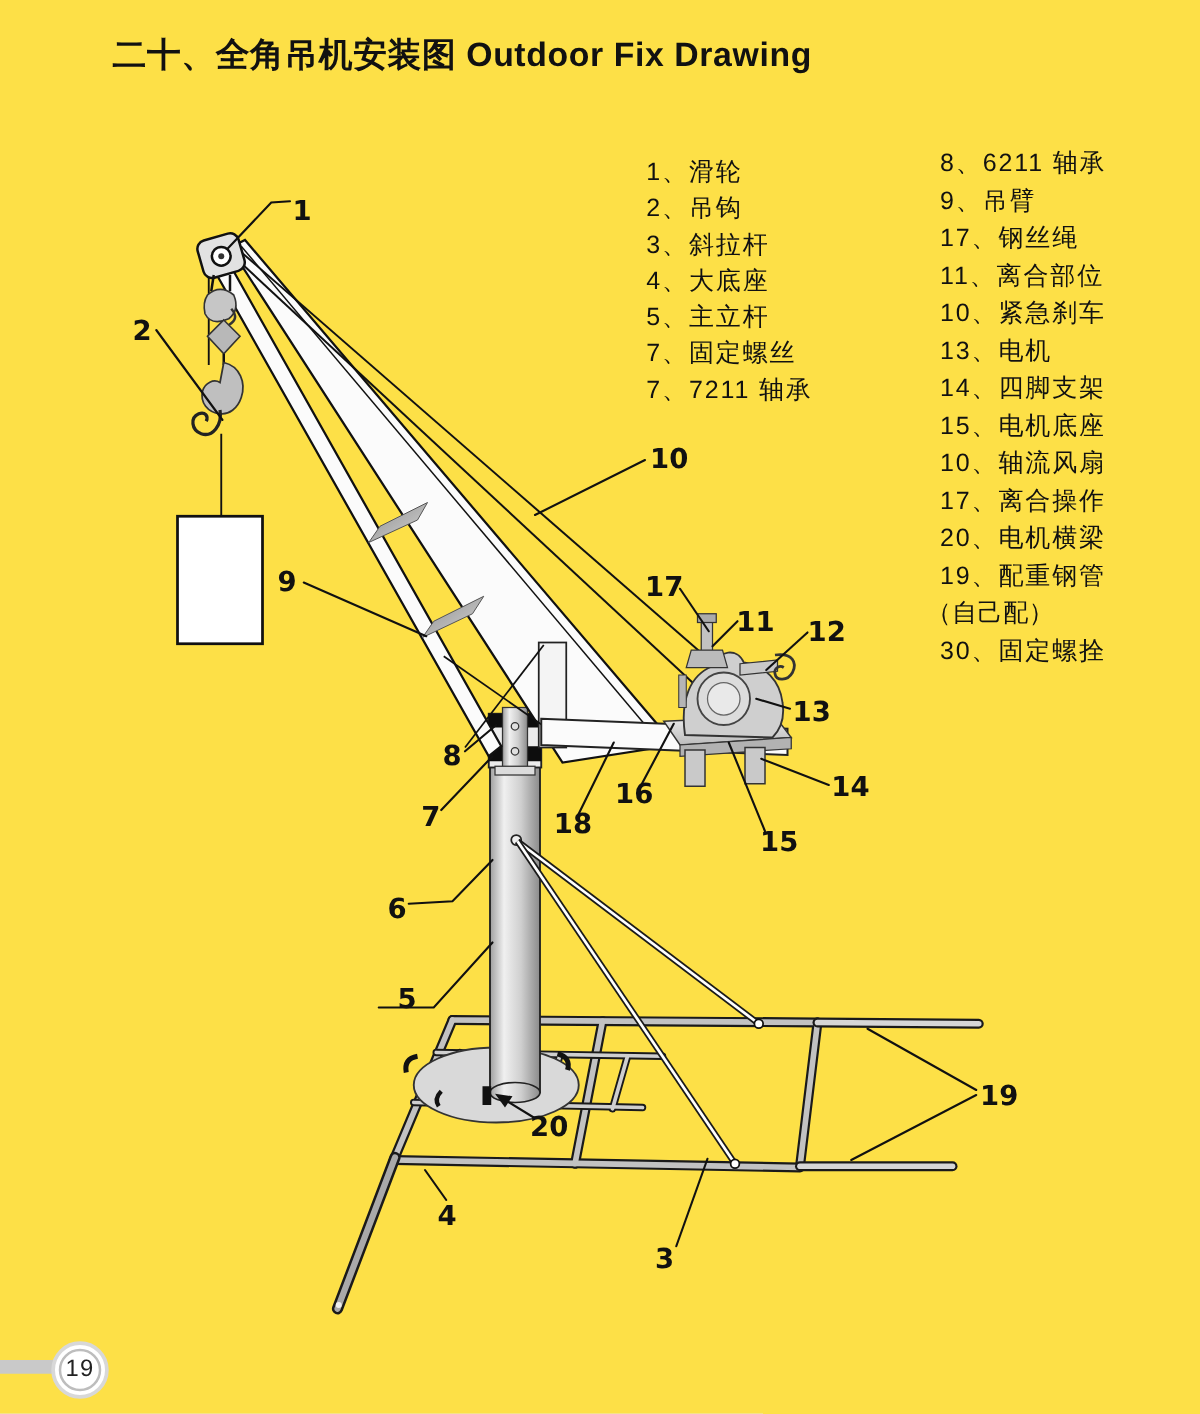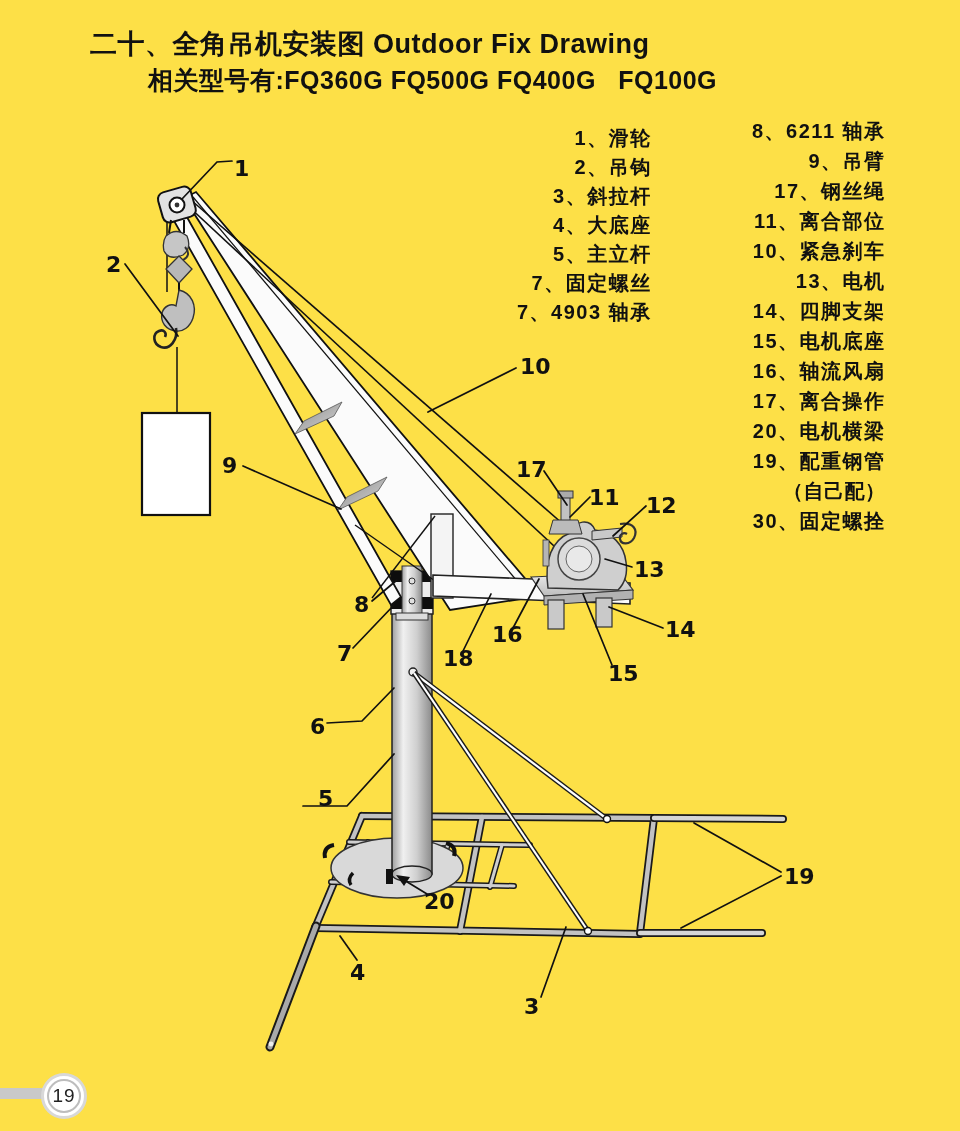--- a/index.html
+++ b/index.html
@@ -9,21 +9,21 @@
     font-family:"Liberation Sans",sans-serif;color:#111;
   }
   .title1{
     position:absolute;left:90px;top:26px;
     font-size:27px;font-weight:bold;letter-spacing:0.5px;white-space:pre;
   }
   .title2{
     position:absolute;left:148px;top:64px;
     font-size:25px;font-weight:bold;letter-spacing:0.5px;white-space:pre;
   }
-  .plist{position:absolute;font-size:20px;font-weight:bold;letter-spacing:1.5px;text-align:right;}
+  .plist{position:absolute;font-size:20px;font-weight:normal;letter-spacing:1.5px;}
   .plist .row{white-space:pre;}
   .plist-left{left:517px;top:124px;}
   .plist-left .row{height:29px;line-height:29px;}
   .plist-right{left:752px;top:116px;}
   .plist-right .row{height:30px;line-height:30px;}
   .plist-right .row.outdent{margin-left:-11px;letter-spacing:0.5px;}
   .diagram-svg{position:absolute;left:0;top:0;}
   .footer-bar{
     position:absolute;left:0;top:1088px;width:46px;height:11px;background:#c9c9c9;
   }
@@ -35,42 +35,41 @@
     width:30px;height:30px;border-radius:50%;border:2px solid #bdbdbd;
     text-align:center;line-height:29px;font-size:19px;color:#222;letter-spacing:1px;
   }
 </style>
 </head>
 <body>
 
 <div class="page">
 
   <div class="title1">二十、全角吊机安装图 Outdoor Fix Drawing</div>
-  <div class="title2">相关型号有:FQ360G FQ500G FQ400G   FQ100G</div>
 
   <div class="plist plist-left">
     <div class="row">1、滑轮</div>
     <div class="row">2、吊钩</div>
     <div class="row">3、斜拉杆</div>
     <div class="row">4、大底座</div>
     <div class="row">5、主立杆</div>
     <div class="row">7、固定螺丝</div>
-    <div class="row">7、4903 轴承</div>
+    <div class="row">7、7211 轴承</div>
   </div>
 
   <div class="plist plist-right">
     <div class="row">8、6211 轴承</div>
     <div class="row">9、吊臂</div>
     <div class="row">17、钢丝绳</div>
     <div class="row">11、离合部位</div>
     <div class="row">10、紧急刹车</div>
     <div class="row">13、电机</div>
     <div class="row">14、四脚支架</div>
     <div class="row">15、电机底座</div>
-    <div class="row">16、轴流风扇</div>
+    <div class="row">10、轴流风扇</div>
     <div class="row">17、离合操作</div>
     <div class="row">20、电机横梁</div>
     <div class="row">19、配重钢管</div>
     <div class="row outdent">（自己配）</div>
     <div class="row">30、固定螺拴</div>
   </div>
 
   <svg class="diagram-svg" width="960" height="1131" viewBox="0 0 960 1131">
     <defs>
       <linearGradient id="mastGrad" x1="0" y1="0" x2="1" y2="0">

